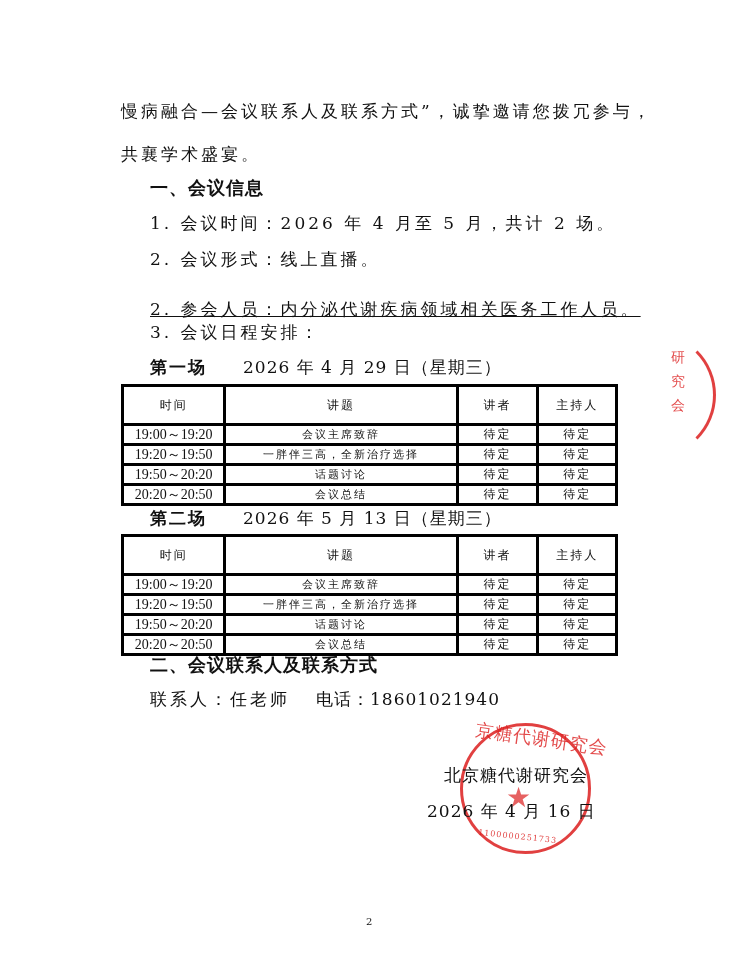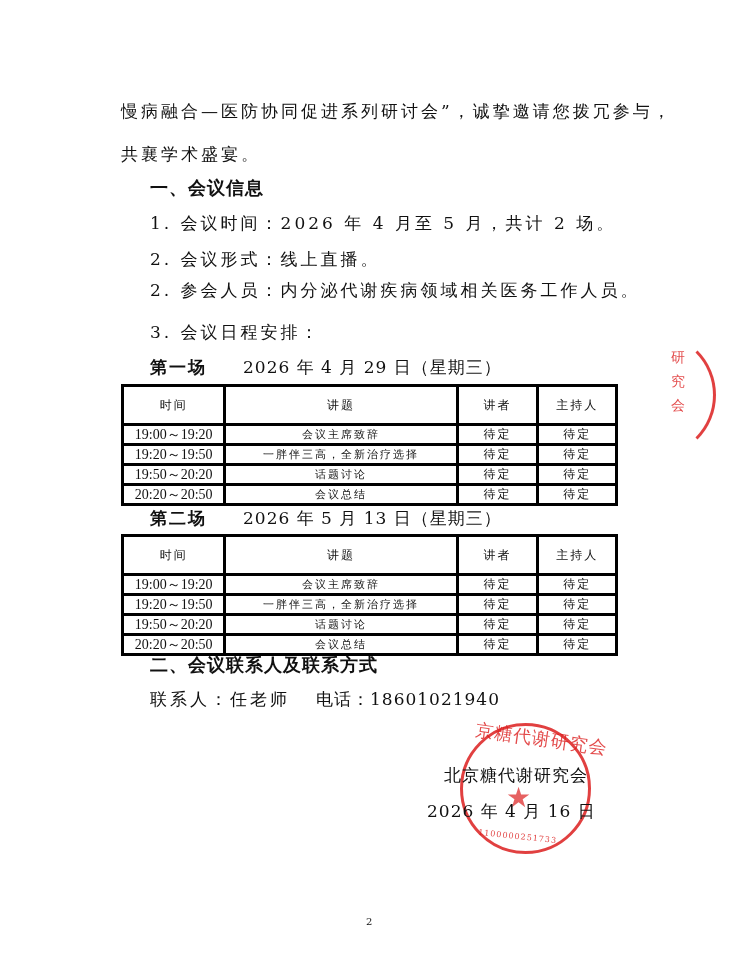--- a/index.html
+++ b/index.html
@@ -21,27 +21,27 @@
   .col1 { width:102px; } .col2 { width:237px; } .col3 { width:80px;margin-top:16px; } .col4 { width:78px;margin-top:15px; }
   .stamp { position:absolute; border:3px solid rgba(220,30,30,0.85); border-radius:50%; }
   .stamp-text { position:absolute; color:rgba(220,30,30,0.8); font-size:20px; font-family:"DejaVu Serif",serif; }
   .page-num { font-size:10px; }
 </style>
 </head>
 <body>
 
 <div>
 
-  <div class="abs body-text" style="left:121px; top:100px;">慢病融合—医防协同促进系列研讨会”，诚挚邀请您拨冗参与，</div>
+  <div class="abs body-text" style="left:121px; top:100px;">慢病融合—会议联系人及联系方式”，诚挚邀请您拨冗参与，</div>
   <div class="abs body-text" style="left:121px; top:143px;">共襄学术盛宴。</div>
 
   <div class="abs heading" style="left:150px; top:176px;">一、会议信息</div>
   <div class="abs body-text" style="left:150px; top:212px;">1. 会议时间：2026 年 4 月至 5 月，共计 2 场。</div>
   <div class="abs body-text" style="left:150px; top:248px;">2. 会议形式：线上直播。</div>
-  <div class="abs body-text" style="left:150px; top:279px;">2. 参会人员：内分泌代谢疾病领域相关医务工作人员。</div>
+  <div class="abs body-text" style="left:150px; top:298px;text-decoration:underline;">2. 参会人员：内分泌代谢疾病领域相关医务工作人员。</div>
   <div class="abs body-text" style="left:150px; top:321px;">3. 会议日程安排：</div>
 
   <div class="abs session-title" style="left:150px; top:356px;">
     <span class="label">第一场</span><span class="date">2026 年 4 月 29 日（星期三）</span>
   </div>
   <table class="sched" style="top:384px;">
     <tbody>
         <tr>
       <th class="col1">时间</th>
       <th class="col2">讲题</th>

